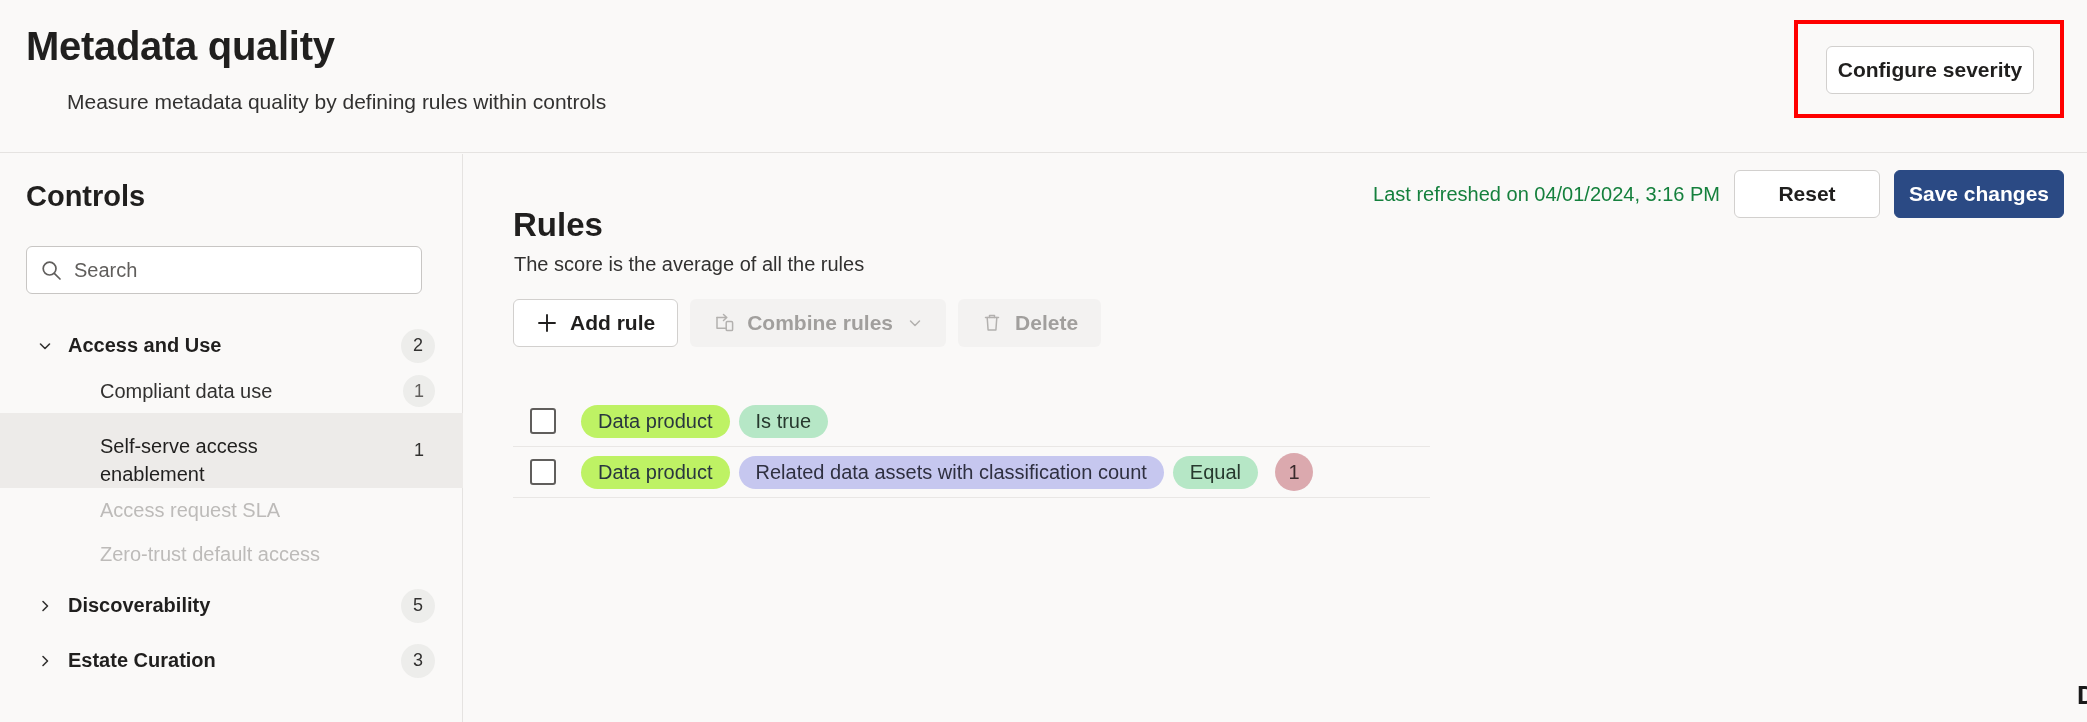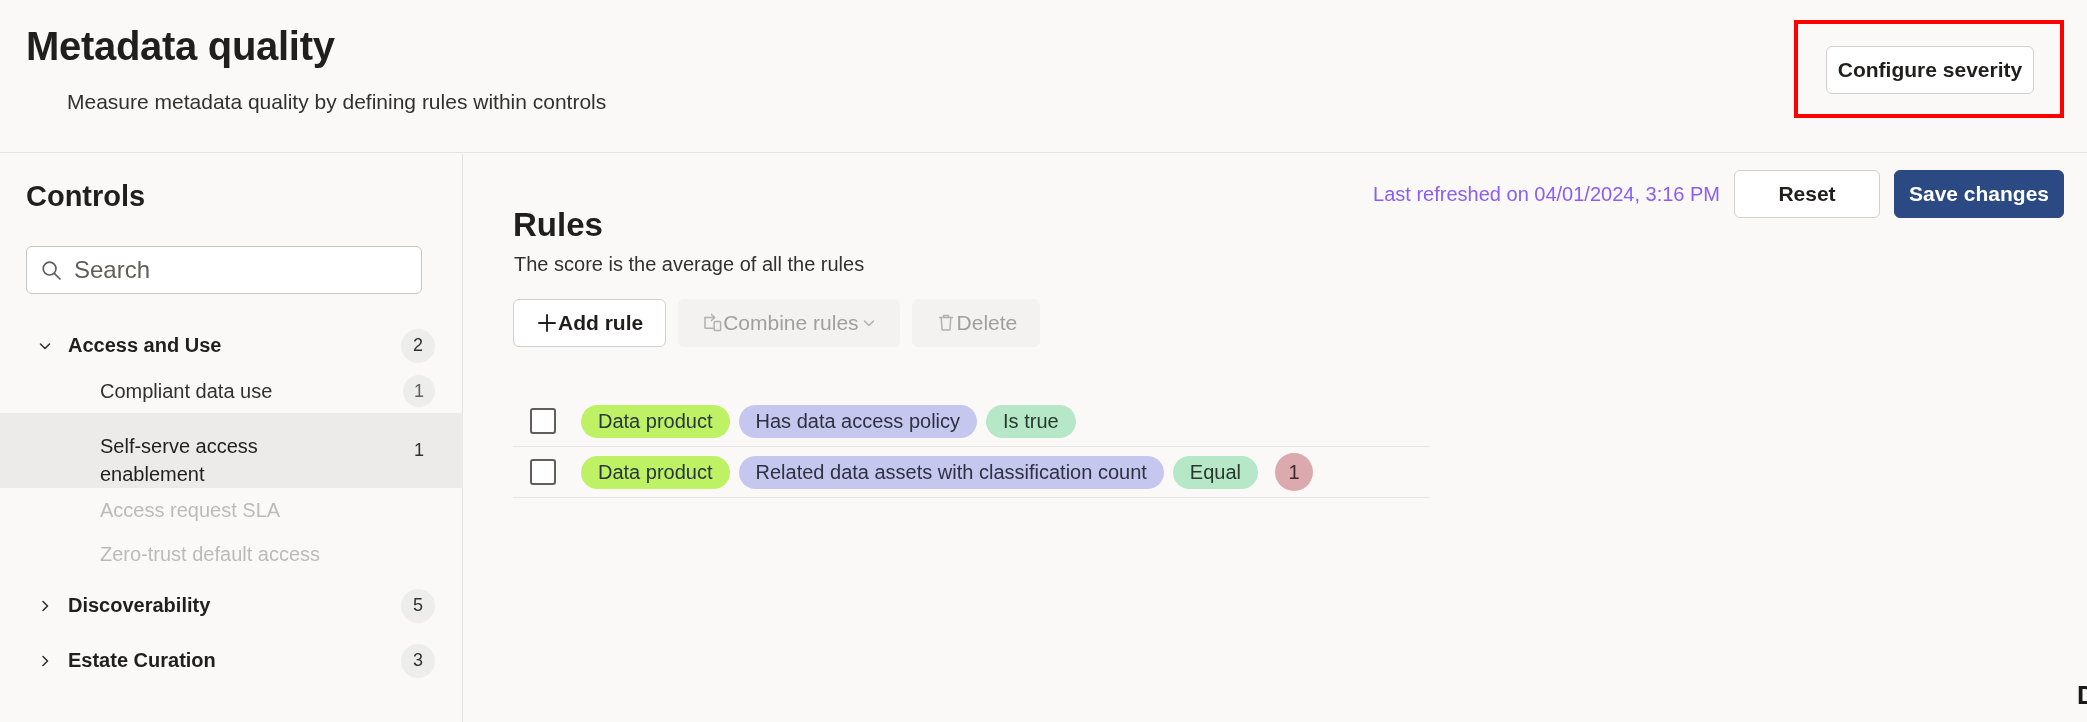--- a/index.html
+++ b/index.html
@@ -96,21 +96,21 @@
     background: #ffffff;
     border: 1px solid #c8c6c4;
     border-radius: 6px;
     display: flex;
     align-items: center;
     padding: 0 14px;
     gap: 12px;
   }
   .search-box svg { flex: none; display:block; }
   .search-placeholder {
-    font-size: 24px;
+    font-size: 20px;
     color: #605e5c;
     font-family: "Liberation Sans", sans-serif;
   }
 
   .tree { position: absolute; left: 0; top: 168px; width: 463px; }
   .tree-group-header {
     position: relative;
     height: 47px;
     display: flex;
     align-items: center;
@@ -170,21 +170,21 @@
   }
   .toolbar-top {
     position: absolute;
     right: 23px; top: 16px;
     display: flex;
     align-items: center;
     gap: 14px;
   }
   .last-refreshed {
     font-size: 20px;
-    color: #8b5cf6;
+    color: #15803d;
     white-space: nowrap;
     text-align: right;
   }
   .btn-reset {
     width: 146px; height: 48px;
     background: #ffffff;
     border: 1px solid #d2d0ce;
     border-radius: 6px;
     font-family: "Liberation Sans", sans-serif;
     font-size: 21px;
@@ -221,35 +221,36 @@
   .rules-actions {
     position: absolute;
     left: 49px; top: 145px;
     display: flex;
     gap: 12px;
   }
   .act-btn {
     height: 48px;
     display: flex;
     align-items: center;
+    gap: 12px;
     padding: 0 22px;
     border-radius: 6px;
     font-family: "Liberation Sans", sans-serif;
     font-size: 21px;
     font-weight: 600;
     cursor: pointer;
     background: #ffffff;
     border: 1px solid #d2d0ce;
     color: #201f1e;
   }
   .act-btn.ghost {
     background: #f3f2f1;
     border: 1px solid transparent;
     color: #a19f9d;
-    font-weight: 400;
+    font-weight: 700;
     cursor: default;
   }
   .act-btn svg { display: block; flex: none; }
 
   
   .rules-list {
     position: absolute;
     left: 49px; top: 242px;
     width: 917px;
   }
@@ -441,21 +442,20 @@
         <span>Delete</span>
       </button>
 
     </div>
 
     <div class="rules-list">
 
       <div class="rule-row">
         <div class="checkbox"></div>
         <span class="pill entity">Data product</span>
-        <span class="pill prop">Has data access policy</span>
         <span class="pill op">Is true</span>
       </div>
 
       <div class="rule-row">
         <div class="checkbox"></div>
         <span class="pill entity">Data product</span>
         <span class="pill prop">Related data assets with classification count</span>
         <span class="pill op">Equal</span>
         <span class="pill value-circle">1</span>
       </div>

